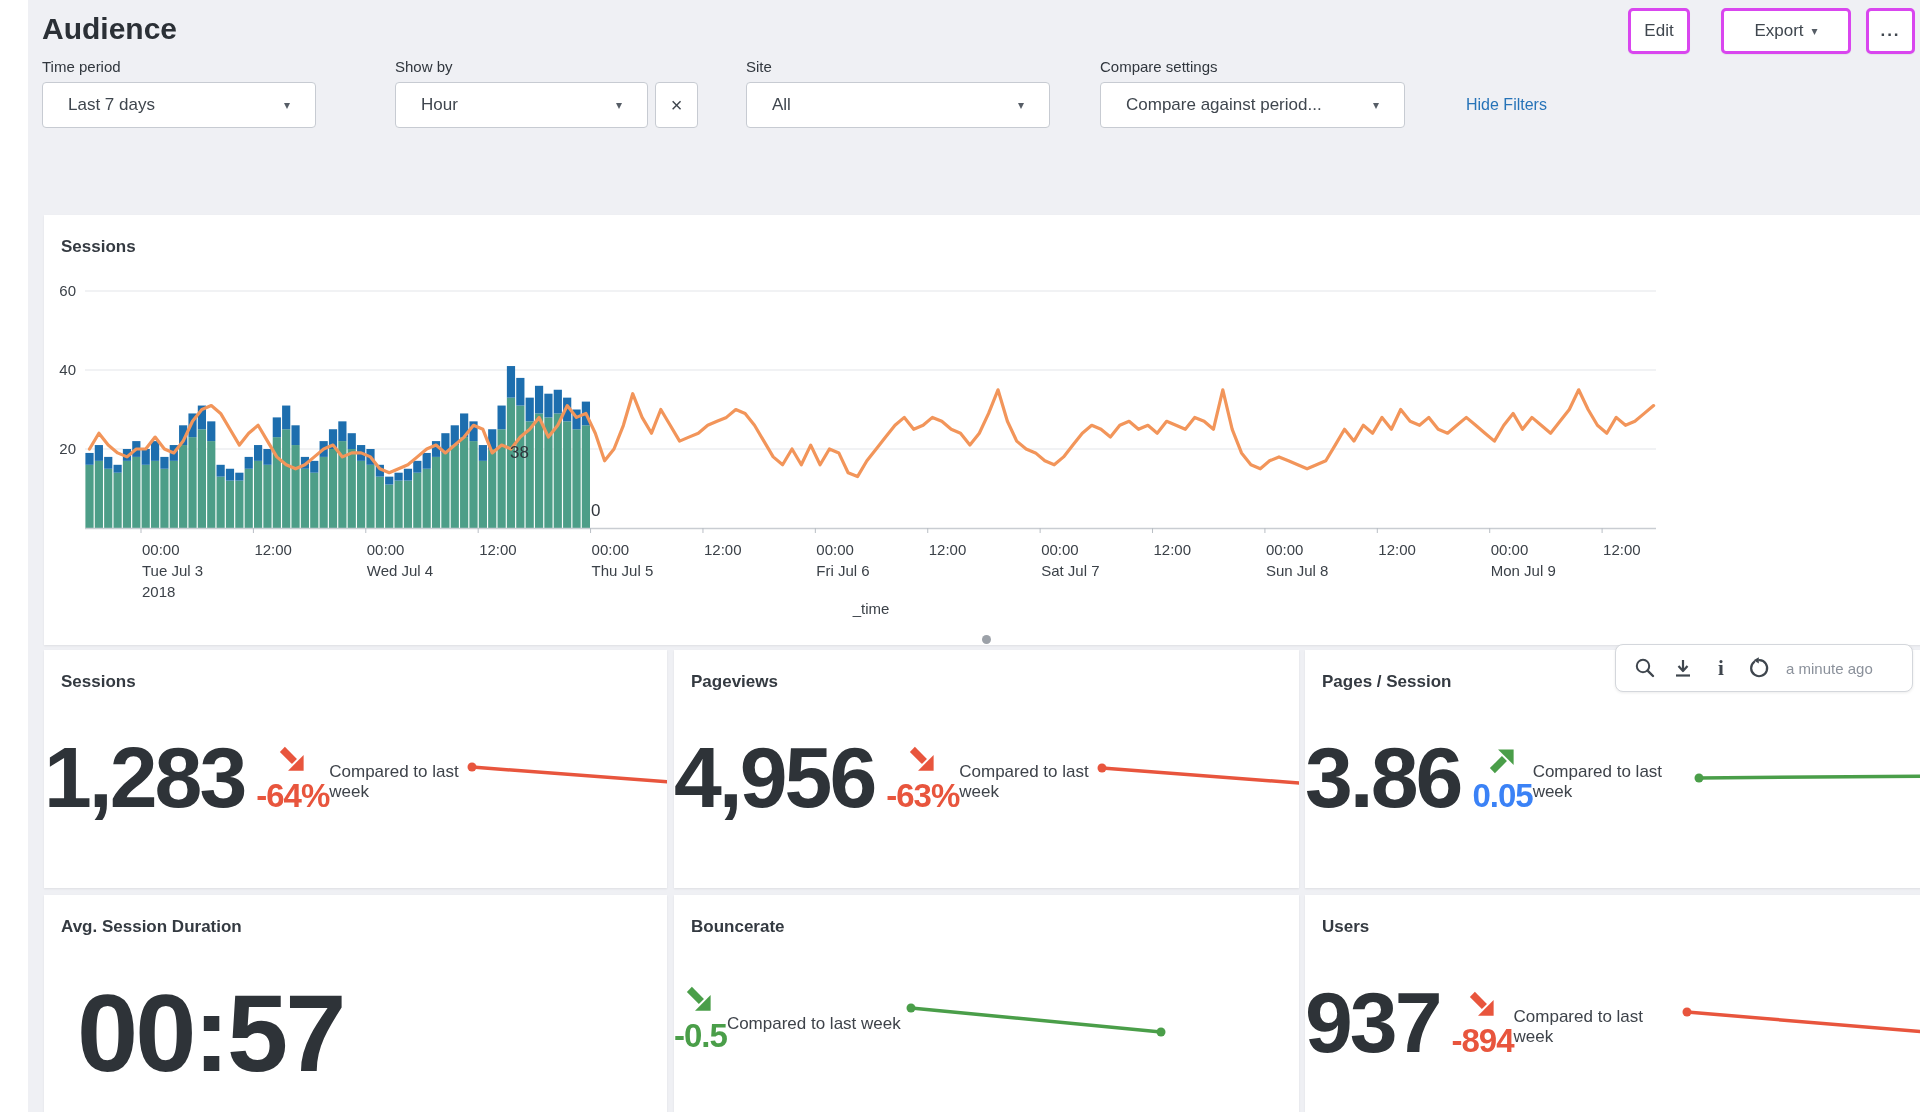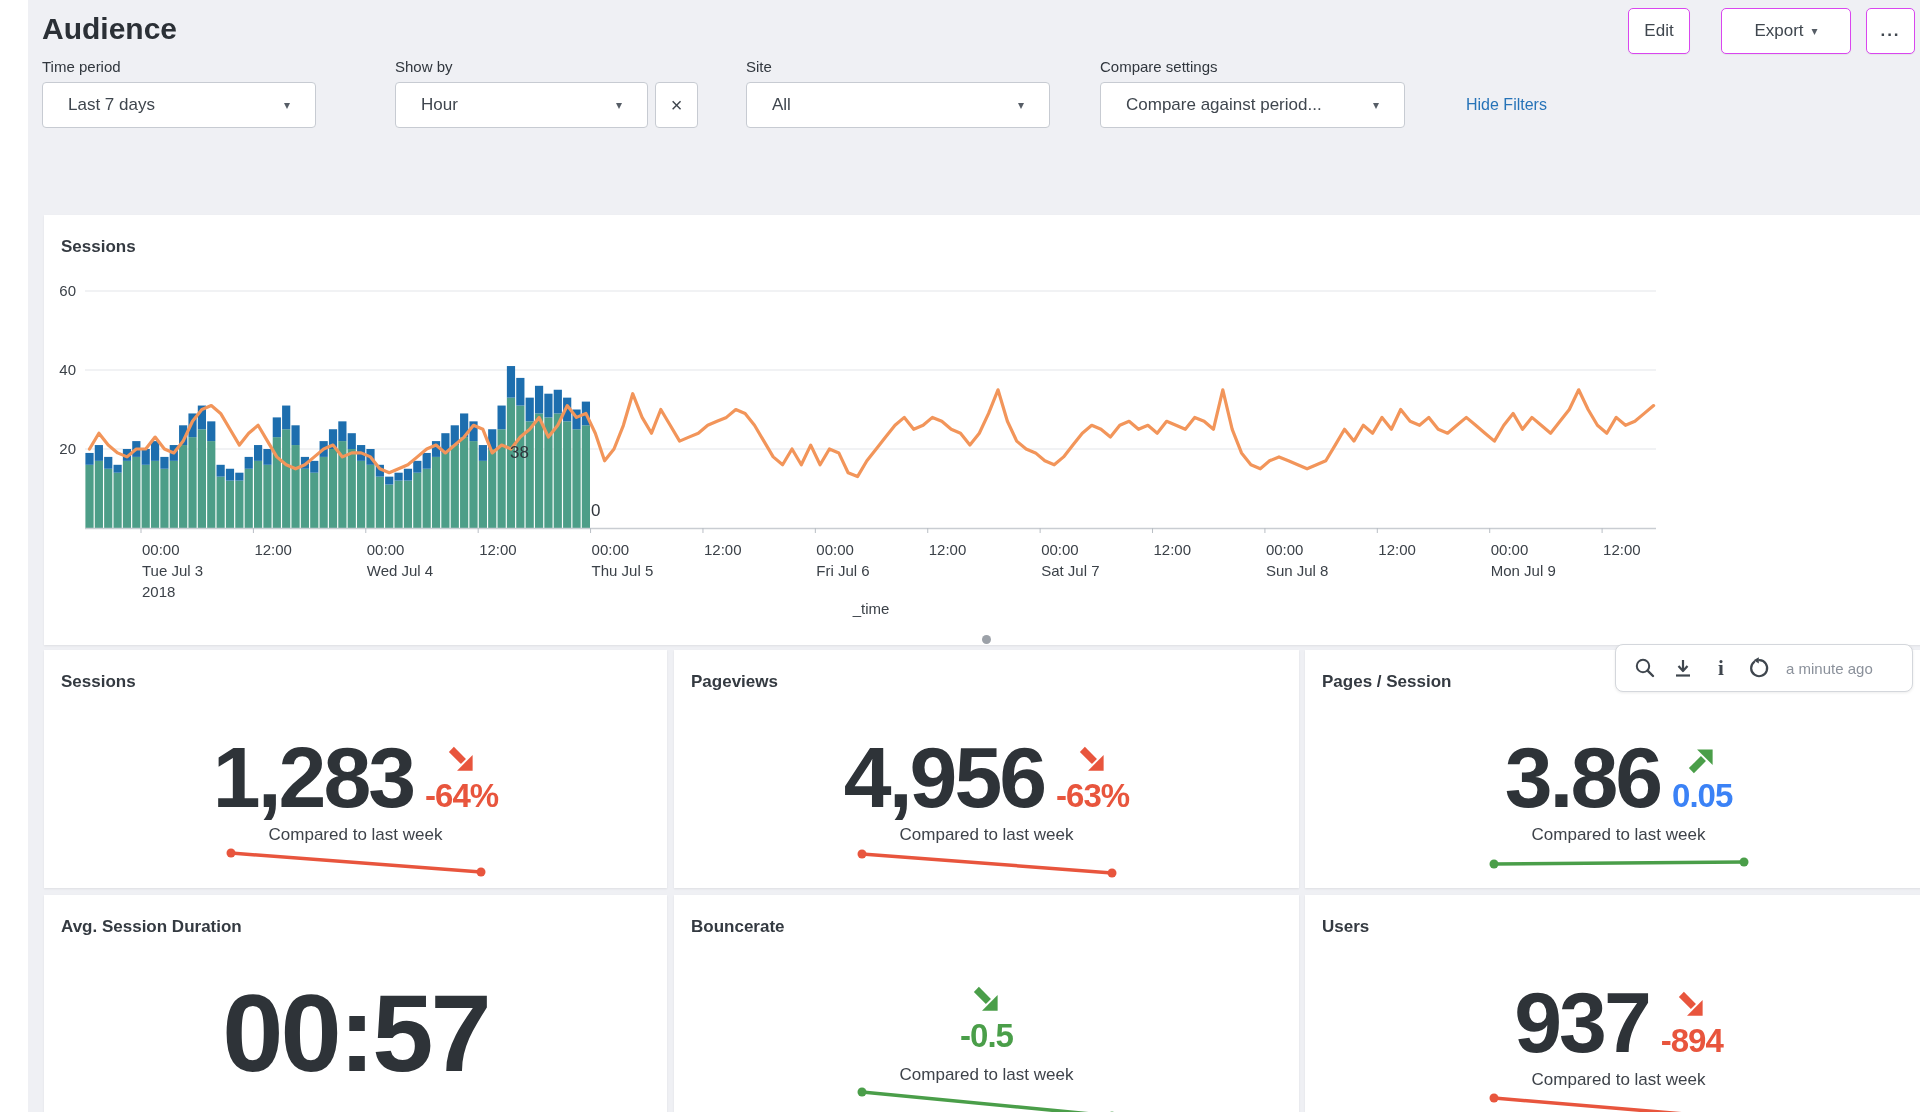--- a/index.html
+++ b/index.html
@@ -1,20 +1,20 @@
 <!DOCTYPE html>
 <html><head>
 <meta charset="utf-8">
 <style>
   html,body{margin:0;padding:0;}
   .page{position:relative;width:1920px;height:1112px;background:#eff0f4;overflow:hidden;
         font-family:"Liberation Sans","DejaVu Sans",sans-serif;color:#2f353c;margin-left:28px;}
   
   .page-title{position:absolute;left:14px;top:12px;font-size:30px;font-weight:700;color:#2b3036;}
-  .hdr-btn{position:absolute;top:8px;height:46px;background:#fff;border:1px solid #d946ef;border-radius:5px;
+  .hdr-btn{position:absolute;top:8px;height:46px;background:#fff;border:3px solid #d946ef;border-radius:5px;
            box-shadow:0 1px 1px rgba(0,0,0,.05);display:flex;align-items:center;justify-content:center;
            font-size:17px;color:#3f464e;box-sizing:border-box;cursor:pointer;gap:8px;}
   .btn-edit{left:1600px;width:62px;}
   .btn-export{left:1693px;width:130px;}
   .btn-more{left:1838px;width:49px;font-weight:700;letter-spacing:2px;}
   .caret{font-size:12px;color:#565d66;line-height:1;}
   
   .filter-label{position:absolute;top:58px;font-size:15px;color:#31373e;}
   .select{position:absolute;top:82px;height:46px;background:#fff;border:1px solid #c7cbd2;border-radius:4px;
           box-sizing:border-box;display:flex;align-items:center;font-size:17px;color:#3f464e;
@@ -30,28 +30,28 @@
   .chart-panel{left:16px;top:215px;width:1888px;height:430px;}
   .chart-svg{position:absolute;left:0;top:0;}
   .axis-num{font-family:"Liberation Sans","DejaVu Sans",sans-serif;font-size:15px;fill:#3b4148;}
   .chart-annot{font-family:"Liberation Sans","DejaVu Sans",sans-serif;font-size:17px;fill:#30363d;}
   .legend{position:absolute;left:1624px;top:206px;z-index:2;}
   .legend-row{display:flex;align-items:center;height:16px;font-size:14px;color:#3a4047;}
   .legend-swatch{width:22px;height:16px;margin-right:10px;flex:none;}
   .legend-line{width:22px;height:4px;border-radius:2px;margin-right:10px;flex:none;}
   .panel-handle{position:absolute;left:938px;top:420px;width:9px;height:9px;border-radius:50%;background:#9ca1a8;}
   
-  .kpi-body{margin-top:88px;display:flex;flex-direction:column;align-items:center;}
+  .kpi-body{margin-top:88px;display:flex;flex-direction:row;align-items:center;}
   .kpi-row{display:flex;align-items:flex-end;gap:12px;}
   .kpi-value{font-size:86px;font-weight:700;line-height:.92;letter-spacing:-3px;color:#2e3338;}
   .kpi-delta{display:flex;flex-direction:column;align-items:center;margin-bottom:2px;}
   .kpi-delta-num{font-size:33px;font-weight:700;letter-spacing:-1px;}
   .kpi-compare{margin-top:8px;font-size:17px;color:#3e434a;}
   .kpi-spark{margin-top:2px;}
-  .kpi-avg .kpi-body{margin-top:86px;}
+  .kpi-avg .kpi-body{margin-top:86px;padding-left:33px;}
   .kpi-avg .kpi-value{font-size:110px;line-height:.95;}
   .kpi-bounce .kpi-value{font-size:80px;}
   
   .action-bar{position:absolute;left:1587px;top:644px;width:298px;height:48px;background:#fff;
               border:1px solid #d4d7dc;border-radius:8px;box-shadow:0 1px 3px rgba(0,0,0,.08);
               display:flex;align-items:center;z-index:5;padding:0 10px;box-sizing:border-box;}
   .tool-ic{width:38px;height:30px;display:flex;align-items:center;justify-content:center;cursor:pointer;}
   .last-updated{margin-left:8px;font-size:15px;color:#8b919b;white-space:nowrap;}
 </style>
 </head>

